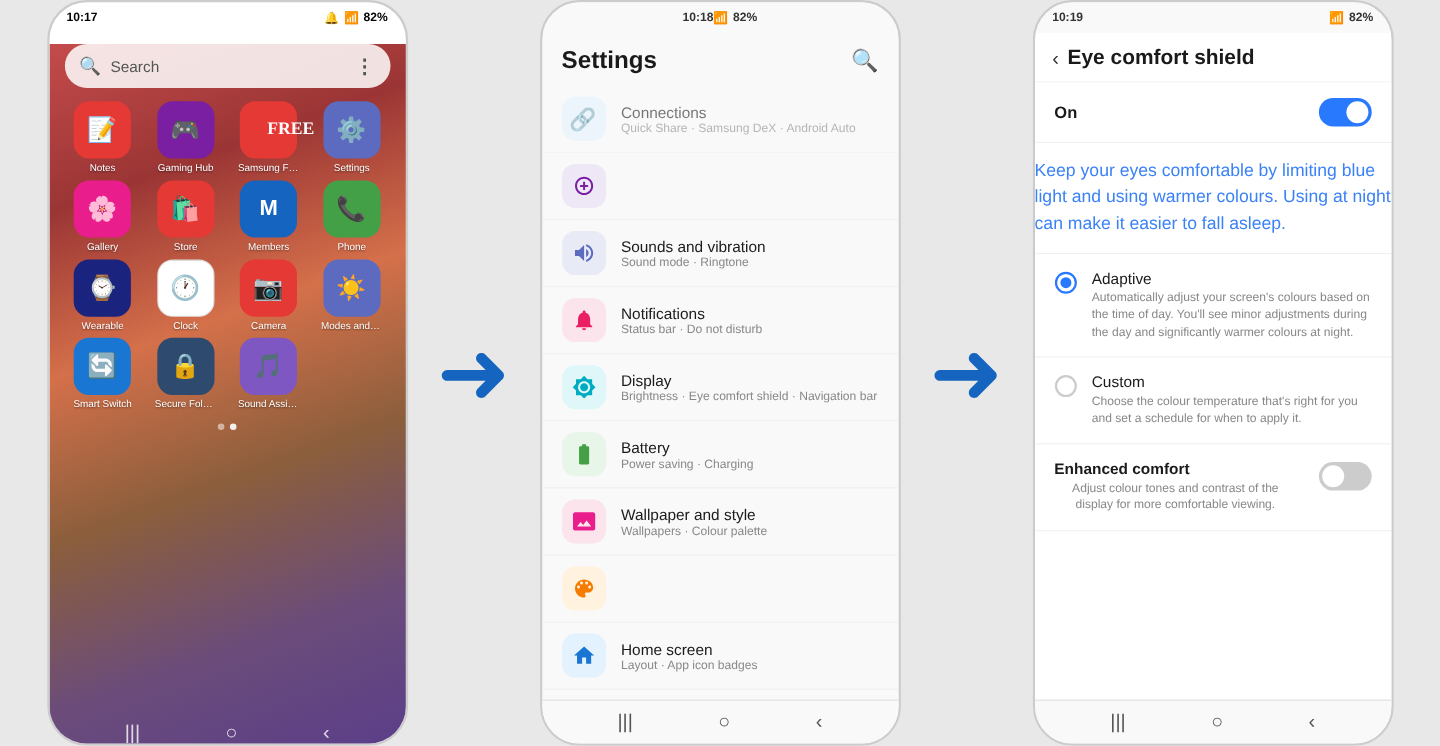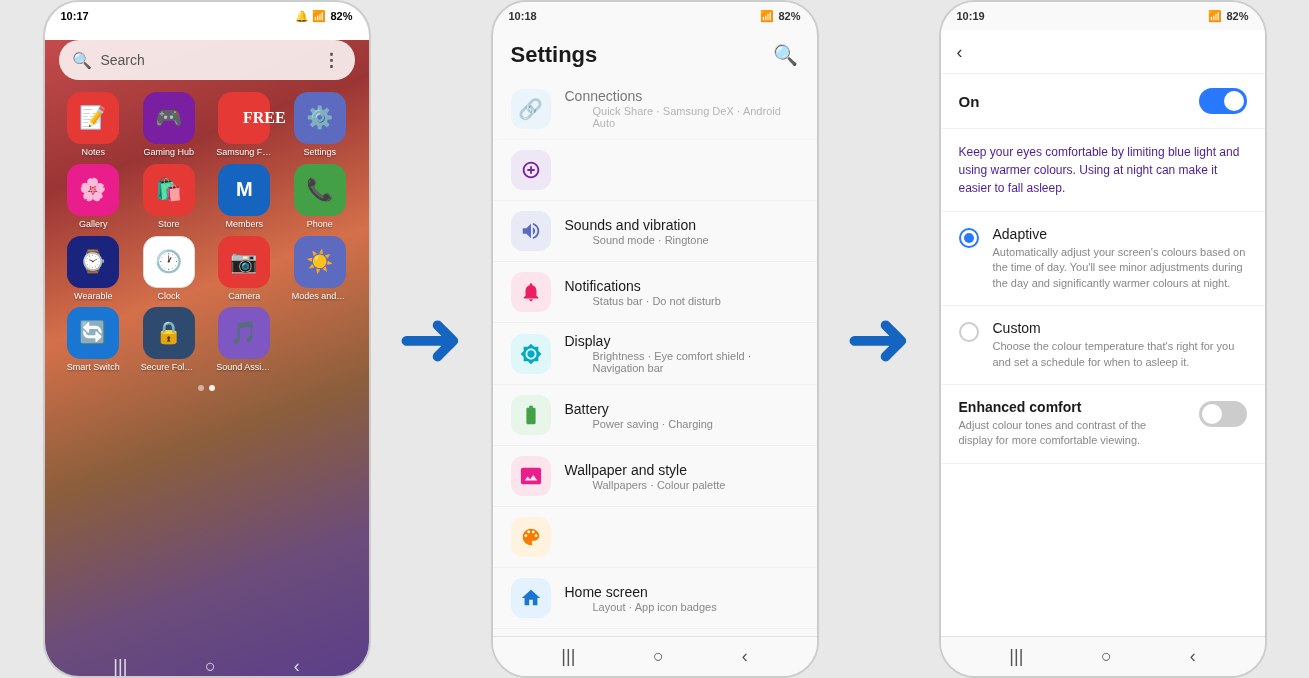--- a/index.html
+++ b/index.html
@@ -210,21 +210,20 @@
     }
     .settings-item-title {
       font-size: 14px;
       font-weight: 500;
       color: #1a1a1a;
       margin-bottom: 1px;
     }
     .settings-item-subtitle {
       font-size: 11px;
       color: #888;
-      margin-left: 28px;
     }
 
     
     .icon-modes { background: #ede7f6; }
     .icon-sound { background: #e8eaf6; }
     .icon-notif { background: #fce4ec; }
     .icon-display { background: #e0f7fa; }
     .icon-battery { background: #e8f5e9; }
     .icon-wallpaper { background: #fce4ec; }
     .icon-themes { background: #fff3e0; }
@@ -297,23 +296,23 @@
       content: '';
       position: absolute;
       left: 3px;
       top: 3px;
       width: 20px;
       height: 20px;
       background: #fff;
       border-radius: 50%;
     }
     .eye-desc {
-      padding: 14px 18px;
-      font-size: 12px;
-      color: #4c1d95;
+      padding: 14px 0;
+      font-size: 16px;
+      color: #3b82f6;
       line-height: 1.5;
       border-bottom: 1px solid #f0f0f0;
     }
     .radio-option {
       display: flex;
       align-items: flex-start;
       padding: 14px 18px;
       gap: 14px;
       border-bottom: 1px solid #f0f0f0;
     }
@@ -362,20 +361,21 @@
       font-size: 14px;
       font-weight: 700;
       color: #1a1a1a;
       margin-bottom: 3px;
     }
     .enhanced-desc {
       font-size: 11px;
       color: #888;
       line-height: 1.4;
       max-width: 220px;
+      text-align: center;
     }
     .phone2-status { background: #f9f9f9; }
     .phone3-status { background: #f9f9f9; }
     .status-bar-light { color: #333; }
   </style>
 </head>
 <body>
 
 <div class="phone-frame">
   <div class="status-bar">
@@ -467,21 +467,21 @@
       <span class="nav-icon">‹</span>
     </div>
   </div>
 </div>
 
 <div class="arrow-container">
   <span class="arrow" style="color:#1565c0;font-size:80px;">➜</span>
 </div>
 
 <div class="phone-frame phone2-status">
-  <div class="status-bar status-bar-light" style="background:#f9f9f9;">
+  <div class="status-bar status-bar-light" style="background:#f9f9f9;justify-content:center;">
     <span>10:18</span>
     <div class="status-bar-right">
       <span>📶</span>
       <span>82%</span>
     </div>
   </div>
   <div class="settings-content">
     <div class="settings-header">
       <span class="settings-title">Settings</span>
       <span class="settings-search-icon">🔍</span>
@@ -598,20 +598,21 @@
   <div class="status-bar status-bar-light" style="background:#f9f9f9;">
     <span>10:19</span>
     <div class="status-bar-right">
       <span>📶</span>
       <span>82%</span>
     </div>
   </div>
   <div class="eye-content">
     <div class="eye-header">
       <span class="back-icon">‹</span>
+      <span class="eye-title">Eye comfort shield</span>
     </div>
 
     <div class="eye-on-row">
       <span class="eye-on-label">On</span>
       <div class="toggle-on"></div>
     </div>
 
     <div class="eye-desc">Keep your eyes comfortable by limiting blue light and using warmer colours. Using at night can make it easier to fall asleep.</div>
 
     <div class="radio-option">
@@ -619,21 +620,21 @@
       <div class="radio-text-wrap">
         <div class="radio-title">Adaptive</div>
         <div class="radio-desc">Automatically adjust your screen's colours based on the time of day. You'll see minor adjustments during the day and significantly warmer colours at night.</div>
       </div>
     </div>
 
     <div class="radio-option">
       <div class="radio-circle unselected"></div>
       <div class="radio-text-wrap">
         <div class="radio-title">Custom</div>
-        <div class="radio-desc">Choose the colour temperature that's right for you and set a schedule for when to asleep it.</div>
+        <div class="radio-desc">Choose the colour temperature that's right for you and set a schedule for when to apply it.</div>
       </div>
     </div>
 
     <div class="enhanced-row">
       <div class="enhanced-text">
         <div class="enhanced-title">Enhanced comfort</div>
         <div class="enhanced-desc">Adjust colour tones and contrast of the display for more comfortable viewing.</div>
       </div>
       <div class="toggle-off" style="margin-top:2px;"></div>
     </div>

